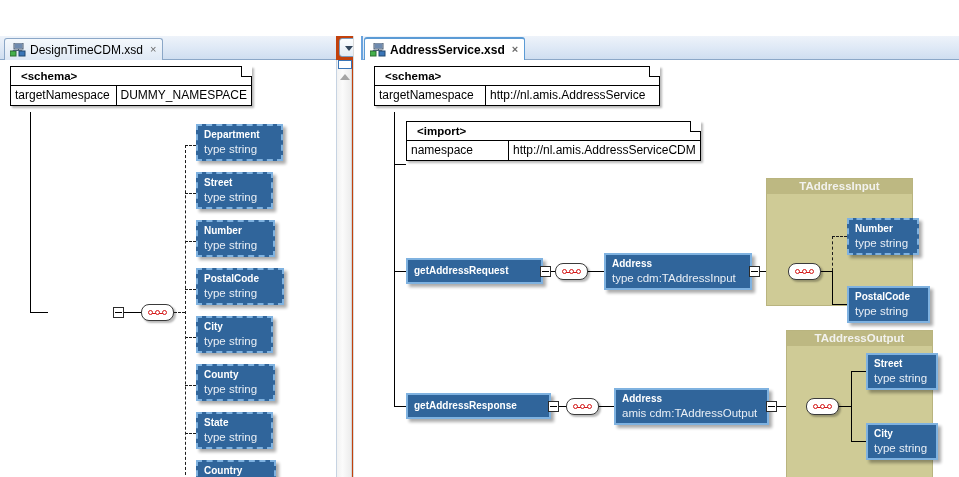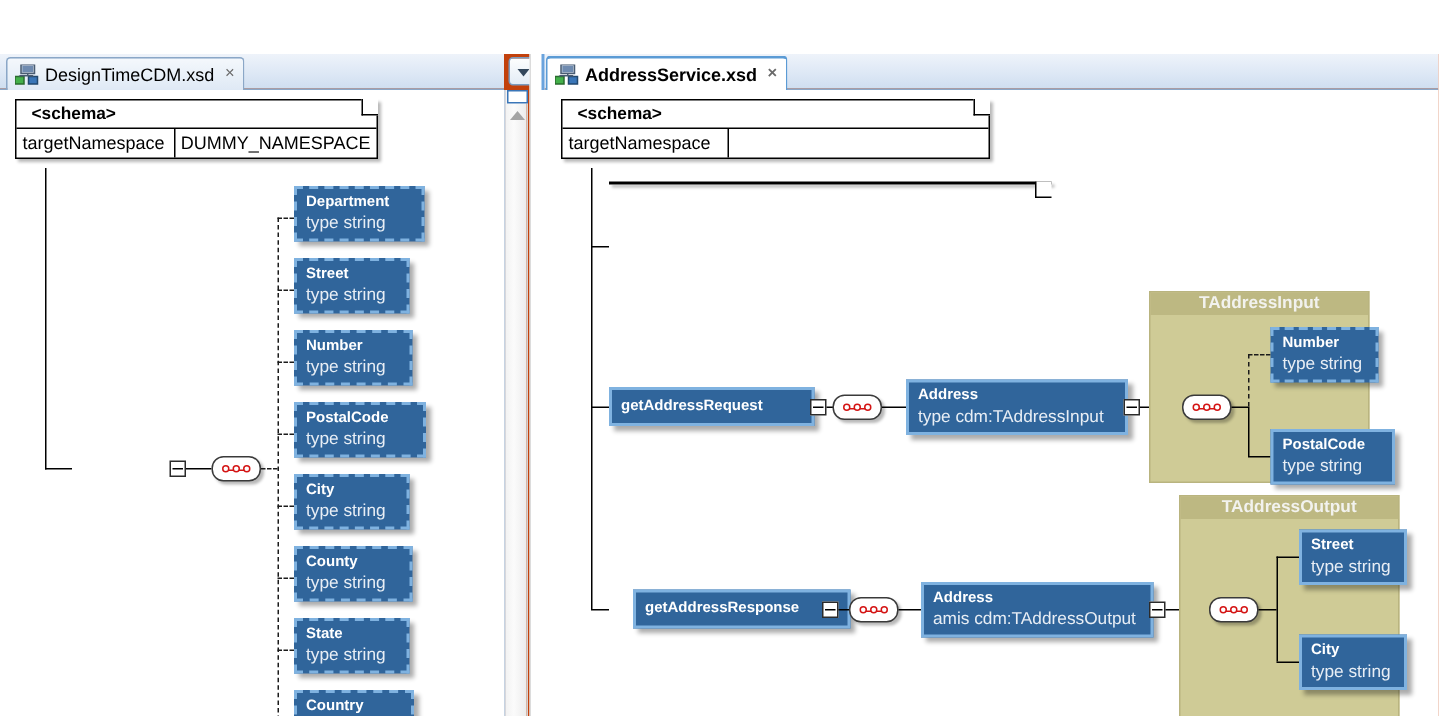--- a/index.html
+++ b/index.html
@@ -336,30 +336,36 @@
     </div>
   </div>
 
   <div class="pane right">
 
     <div class="notebox" style="left:14px; top:6px; width:286px;">
       <div class="fold"></div>
       <div class="nb-title">&lt;schema&gt;</div>
       <div class="nb-row">
         <div class="nb-key" style="width:111px;">targetNamespace</div>
+        <div class="nb-val">http://nl.amis.AddressService</div>
       </div>
     </div>
 
     <div class="ln v" style="left:34px; top:52px; height:294px;"></div>
     <div class="ln h" style="left:34px; top:104px; width:12px;"></div>
     <div class="ln h" style="left:34px; top:211px; width:12px;"></div>
     <div class="ln h" style="left:34px; top:346px; width:12px;"></div>
 
     <div class="notebox" style="left:46px; top:61px; width:295px;">
       <div class="fold"></div>
+      <div class="nb-title">&lt;import&gt;</div>
+      <div class="nb-row">
+        <div class="nb-key" style="width:102px;">namespace</div>
+        <div class="nb-val">http://nl.amis.AddressServiceCDM</div>
+      </div>
     </div>
 
     <div class="elbox required single" style="left:46px; top:198px; width:137px; height:26px;">
       <div class="el-name">getAddressRequest</div>
     </div>
     <div class="minus" style="left:180px; top:206px;"></div>
     <div class="ln h" style="left:191px; top:211px; width:14px;"></div>
 
     <div class="seq" style="left:195px; top:203px;">
       <span class="bar"></span>
@@ -369,21 +375,21 @@
     </div>
     <div class="ln h" style="left:228px; top:211px; width:16px;"></div>
 
     <div class="elbox required" style="left:244px; top:193px; width:148px; height:37px;">
       <div class="el-name">Address</div>
       <div class="el-type">type cdm:TAddressInput</div>
     </div>
     <div class="minus" style="left:389px; top:206px;"></div>
     <div class="ln h" style="left:400px; top:211px; width:34px;"></div>
 
-    <div class="groupbox" style="left:406px; top:134px; width:147px; height:128px;">
+    <div class="groupbox" style="left:406px; top:118px; width:147px; height:128px;">
       <div class="group-header">TAddressInput</div>
     </div>
     <div class="seq" style="left:428px; top:203px;">
       <span class="bar"></span>
       <span class="dot d1"></span>
       <span class="dot d2"></span>
       <span class="dot d3"></span>
     </div>
     <div class="ln h" style="left:461px; top:211px; width:11px;"></div>
     <div class="ln v" style="left:472px; top:211px; height:33px;"></div>
@@ -393,21 +399,21 @@
 
     <div class="elbox optional" style="left:487px; top:158px; width:72px; height:37px;">
       <div class="el-name">Number</div>
       <div class="el-type">type string</div>
     </div>
     <div class="elbox required" style="left:487px; top:226px; width:83px; height:37px;">
       <div class="el-name">PostalCode</div>
       <div class="el-type">type string</div>
     </div>
 
-    <div class="elbox required single" style="left:62px; top:333px; width:145px; height:26px;">
+    <div class="elbox required single" style="left:46px; top:333px; width:145px; height:26px;">
       <div class="el-name">getAddressResponse</div>
     </div>
     <div class="minus" style="left:188px; top:341px;"></div>
     <div class="ln h" style="left:199px; top:346px; width:7px;"></div>
 
     <div class="seq" style="left:206px; top:338px;">
       <span class="bar"></span>
       <span class="dot d1"></span>
       <span class="dot d2"></span>
       <span class="dot d3"></span>

